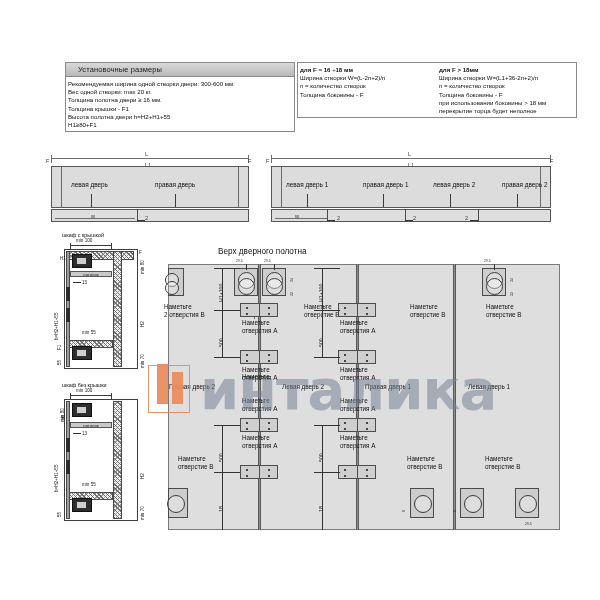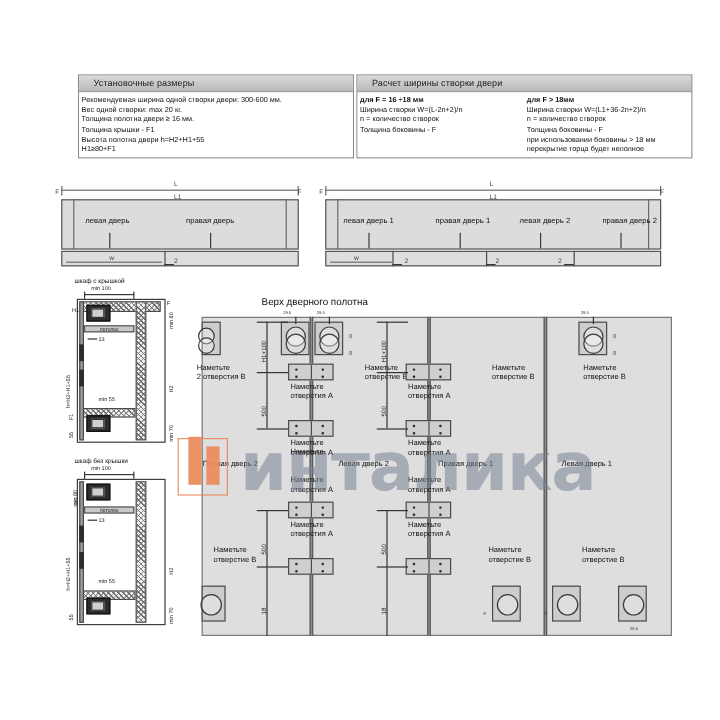--- a/index.html
+++ b/index.html
@@ -274,21 +274,20 @@
       <div class="info-line">Рекомендуемая ширина одной створки двери: 300-600 мм.</div>
       <div class="info-line">Вес одной створки: max 20 кг.</div>
       <div class="info-line">Толщина полотна двери ≥ 16 мм.</div>
       <div class="info-line">Толщина крышки -  F1</div>
       <div class="info-line">Высота полотна двери h=H2+H1+55</div>
       <div class="info-line">H1≥80+F1</div>
     </div>
   </div>
 
   <div class="info-box" style="left:277px; top:62px; width:278px;">
-    <div class="info-title">Расчет ширины створки двери</div>
     <div class="info-body two-col">
       <div>
         <div class="info-line b">для F = 16 ÷18 мм</div>
         <div class="info-line">Ширина створки W=(L-2n+2)/n</div>
         <div class="info-line">n = количество створок</div>
         <div class="info-line">Толщина боковины - F</div>
       </div>
       <div class="col-r">
         <div class="info-line b">для F &gt; 18мм</div>
         <div class="info-line">Ширина створки W=(L1+36-2n+2)/n</div>

